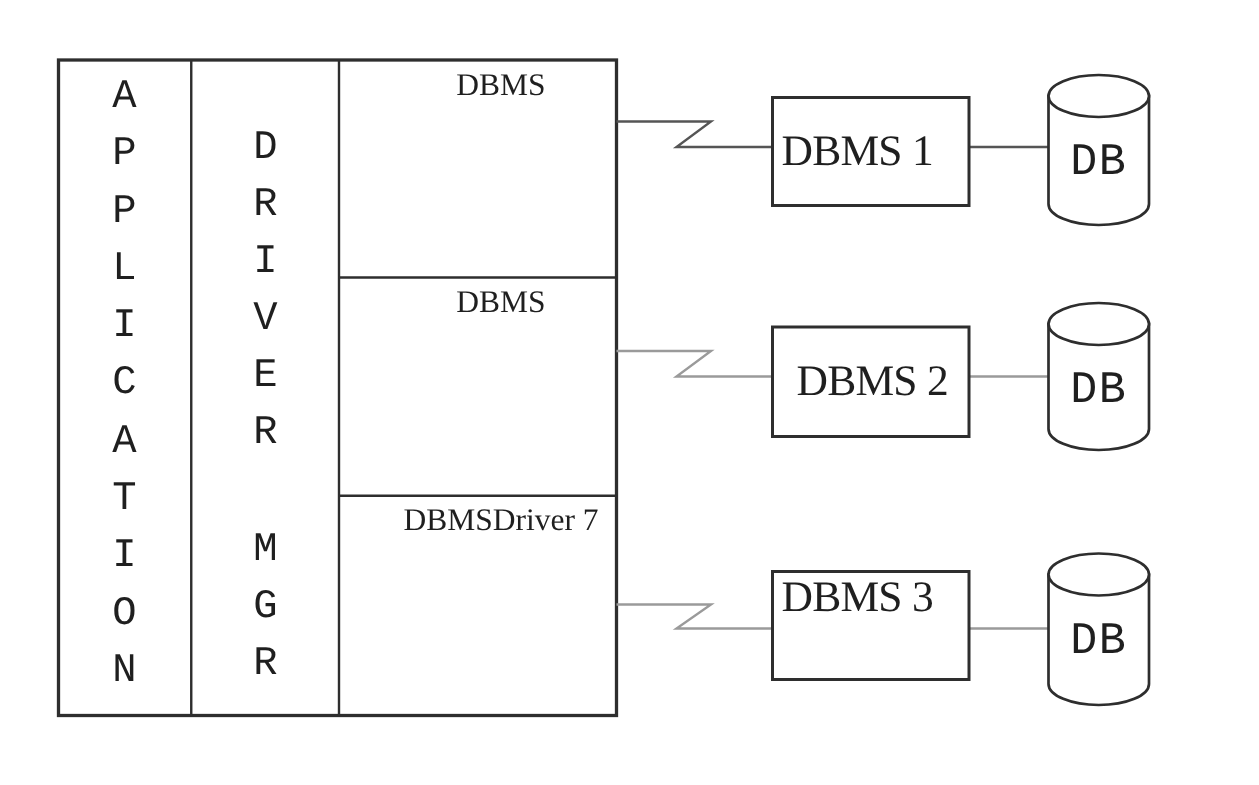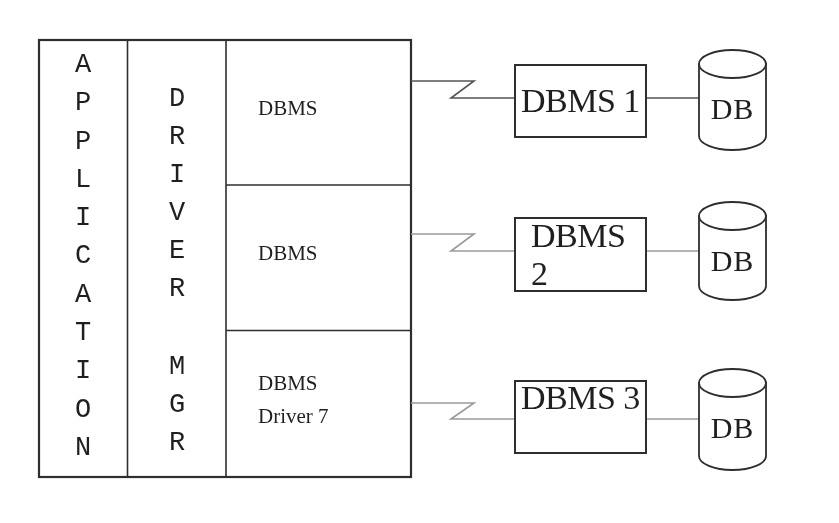--- a/index.html
+++ b/index.html
@@ -12,41 +12,41 @@
     position:absolute;text-align:center;
     font-family:"Liberation Mono", monospace;
     font-size:27px;color:#1f1f1f;
   }
   .letters span{display:block;}
   .app-letters{left:39px;width:88px;top:46px;line-height:38.3px;}
   .drv-letters-top{left:128px;width:98px;top:80px;line-height:38px;}
   .drv-letters-bottom{left:128px;width:98px;top:348px;line-height:38px;}
   .driver-cell{
     position:absolute;left:227px;width:183px;
-    display:flex;flex-direction:column;justify-content:center;
+    display:flex;flex-direction:row;justify-content:center;
     padding-left:31px;box-sizing:border-box;padding-bottom:8px;
     font-size:21px;line-height:33px;
   }
   .driver-cell.r1{top:40px;height:145px;}
   .driver-cell.r2{top:185px;height:145px;}
   .driver-cell.r3{top:330px;height:147px;}
   .dbms-label{
     position:absolute;left:515px;width:131px;
     display:flex;align-items:center;justify-content:flex-start;
     padding-left:6px;box-sizing:border-box;
-    font-size:34px;letter-spacing:-0.5px;
+    font-size:29px;letter-spacing:-0.5px;
   }
   .dbms-label.r1{top:65px;height:72px;}
   .dbms-label.r2{top:218px;height:73px;padding-left:16px;}
   .dbms-label.r3{top:362px;height:72px;}
   .db-label{
     position:absolute;left:699px;width:67px;height:84px;
     display:flex;align-items:center;justify-content:center;
     padding-top:6px;box-sizing:border-box;
-    font-size:30px;letter-spacing:1px;
+    font-size:30px;letter-spacing:1px;font-family:Liberation Mono, monospace;
   }
   .db-label.r1{top:64px;}
   .db-label.r2{top:216px;}
   .db-label.r3{top:383px;}
 </style>
 </head>
 <body>
 
 <div class="stage">
 

